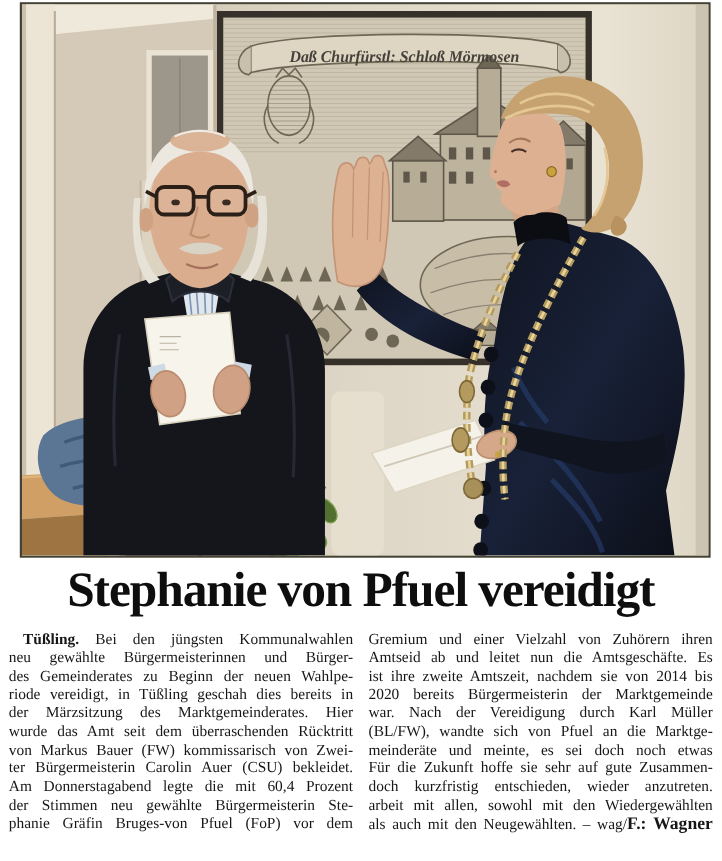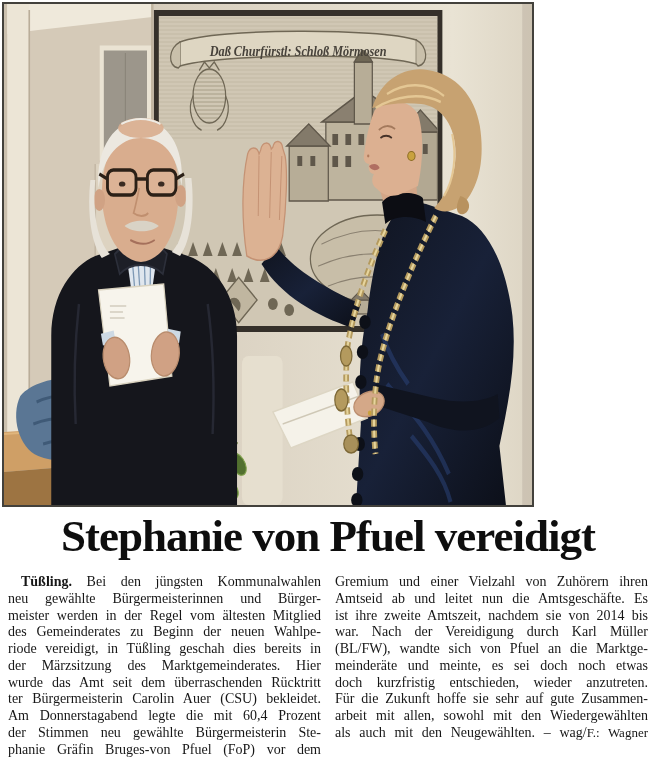--- a/index.html
+++ b/index.html
@@ -1,33 +1,33 @@
 <!DOCTYPE html>
 <html><head>
 <meta charset="utf-8">
 <style>
   html,body{margin:0;padding:0;background:#ffffff;}
   body{width:656px;height:783px;position:relative;font-family:"Liberation Serif",serif;overflow:hidden;}
 
-  .photo{position:absolute;left:2px;top:2px;width:532px;height:505px;margin:0;
+  .photo{position:absolute;left:18px;top:2px;width:628px;height:505px;margin:0;
          border:2px solid #43413c;box-sizing:border-box;background:#fef9c3;}
   .photo svg{display:block;width:100%;height:100%;}
 
   h1.headline{position:absolute;top:504px;left:0;width:656px;margin:0;text-align:center;
       font-family:"Liberation Serif",serif;font-weight:bold;font-size:45px;line-height:64px;
       letter-spacing:-1px;color:#0e0e0e;}
 
   .columns{position:absolute;top:574px;left:8px;width:640px;display:flex;gap:14px;justify-content:flex-end;}
   .col{width:313px;overflow:hidden;}
   .bline,.line{font-size:14px;line-height:16.75px;color:#161616;
       text-align:justify;text-align-last:justify;-moz-text-align-last:justify;
       word-spacing:-0.4px;white-space:nowrap;}
   .line.first{text-indent:13px;}
   .dateline{font-weight:bold;}
-  .credit{font-size:13px;}
+  .credit{font-size:16px;font-weight:bold;}
 </style>
 </head>
 <body>
 
 <div>
 
   <figure class="photo">
     <svg viewBox="0 0 648 501" preserveAspectRatio="none">
       <defs>
         <linearGradient id="wallg" x1="0" y1="0" x2="1" y2="0">
@@ -293,41 +293,42 @@
   <h1 class="headline">Stephanie von Pfuel vereidigt</h1>
 
   <div class="columns">
     <div class="col">
       <div class="line first">
         <span class="dateline">Tüßling.</span>
         <span>Bei den jüngsten Kommunalwahlen</span>
       </div>
       <div>
           <div class="bline">neu gewählte Bürgermeisterinnen und Bürger-</div>
-          <div class="bline">meister werden in der Regel vom ältesten Mitglied</div>
           <div class="bline">des Gemeinderates zu Beginn der neuen Wahlpe-</div>
           <div class="bline">riode vereidigt, in Tüßling geschah dies bereits in</div>
           <div class="bline">der Märzsitzung des Marktgemeinderates. Hier</div>
           <div class="bline">wurde das Amt seit dem überraschenden Rücktritt</div>
+          <div class="bline">von Markus Bauer (FW) kommissarisch von Zwei-</div>
           <div class="bline">ter Bürgermeisterin Carolin Auer (CSU) bekleidet.</div>
           <div class="bline">Am Donnerstagabend legte die mit 60,4 Prozent</div>
           <div class="bline">der Stimmen neu gewählte Bürgermeisterin Ste-</div>
           <div class="bline">phanie Gräfin Bruges-von Pfuel (FoP) vor dem</div>
         </div>
     </div>
     <div class="col">
       <div>
           <div class="bline">Gremium und einer Vielzahl von Zuhörern ihren</div>
           <div class="bline">Amtseid ab und leitet nun die Amtsgeschäfte. Es</div>
           <div class="bline">ist ihre zweite Amtszeit, nachdem sie von 2014 bis</div>
+          <div class="bline">2020 bereits Bürgermeisterin der Marktgemeinde</div>
           <div class="bline">war. Nach der Vereidigung durch Karl Müller</div>
           <div class="bline">(BL/FW), wandte sich von Pfuel an die Marktge-</div>
           <div class="bline">meinderäte und meinte, es sei doch noch etwas</div>
+          <div class="bline">Für die Zukunft hoffe sie sehr auf gute Zusammen-</div>
           <div class="bline">doch kurzfristig entschieden, wieder anzutreten.</div>
-          <div class="bline">Für die Zukunft hoffe sie sehr auf gute Zusammen-</div>
           <div class="bline">arbeit mit allen, sowohl mit den Wiedergewählten</div>
         </div>
       <div class="line">
         <span>als auch mit den Neugewählten. – wag/</span><span class="credit">F.: Wagner</span>
       </div>
     </div>
   </div>
 
 </div>
 

